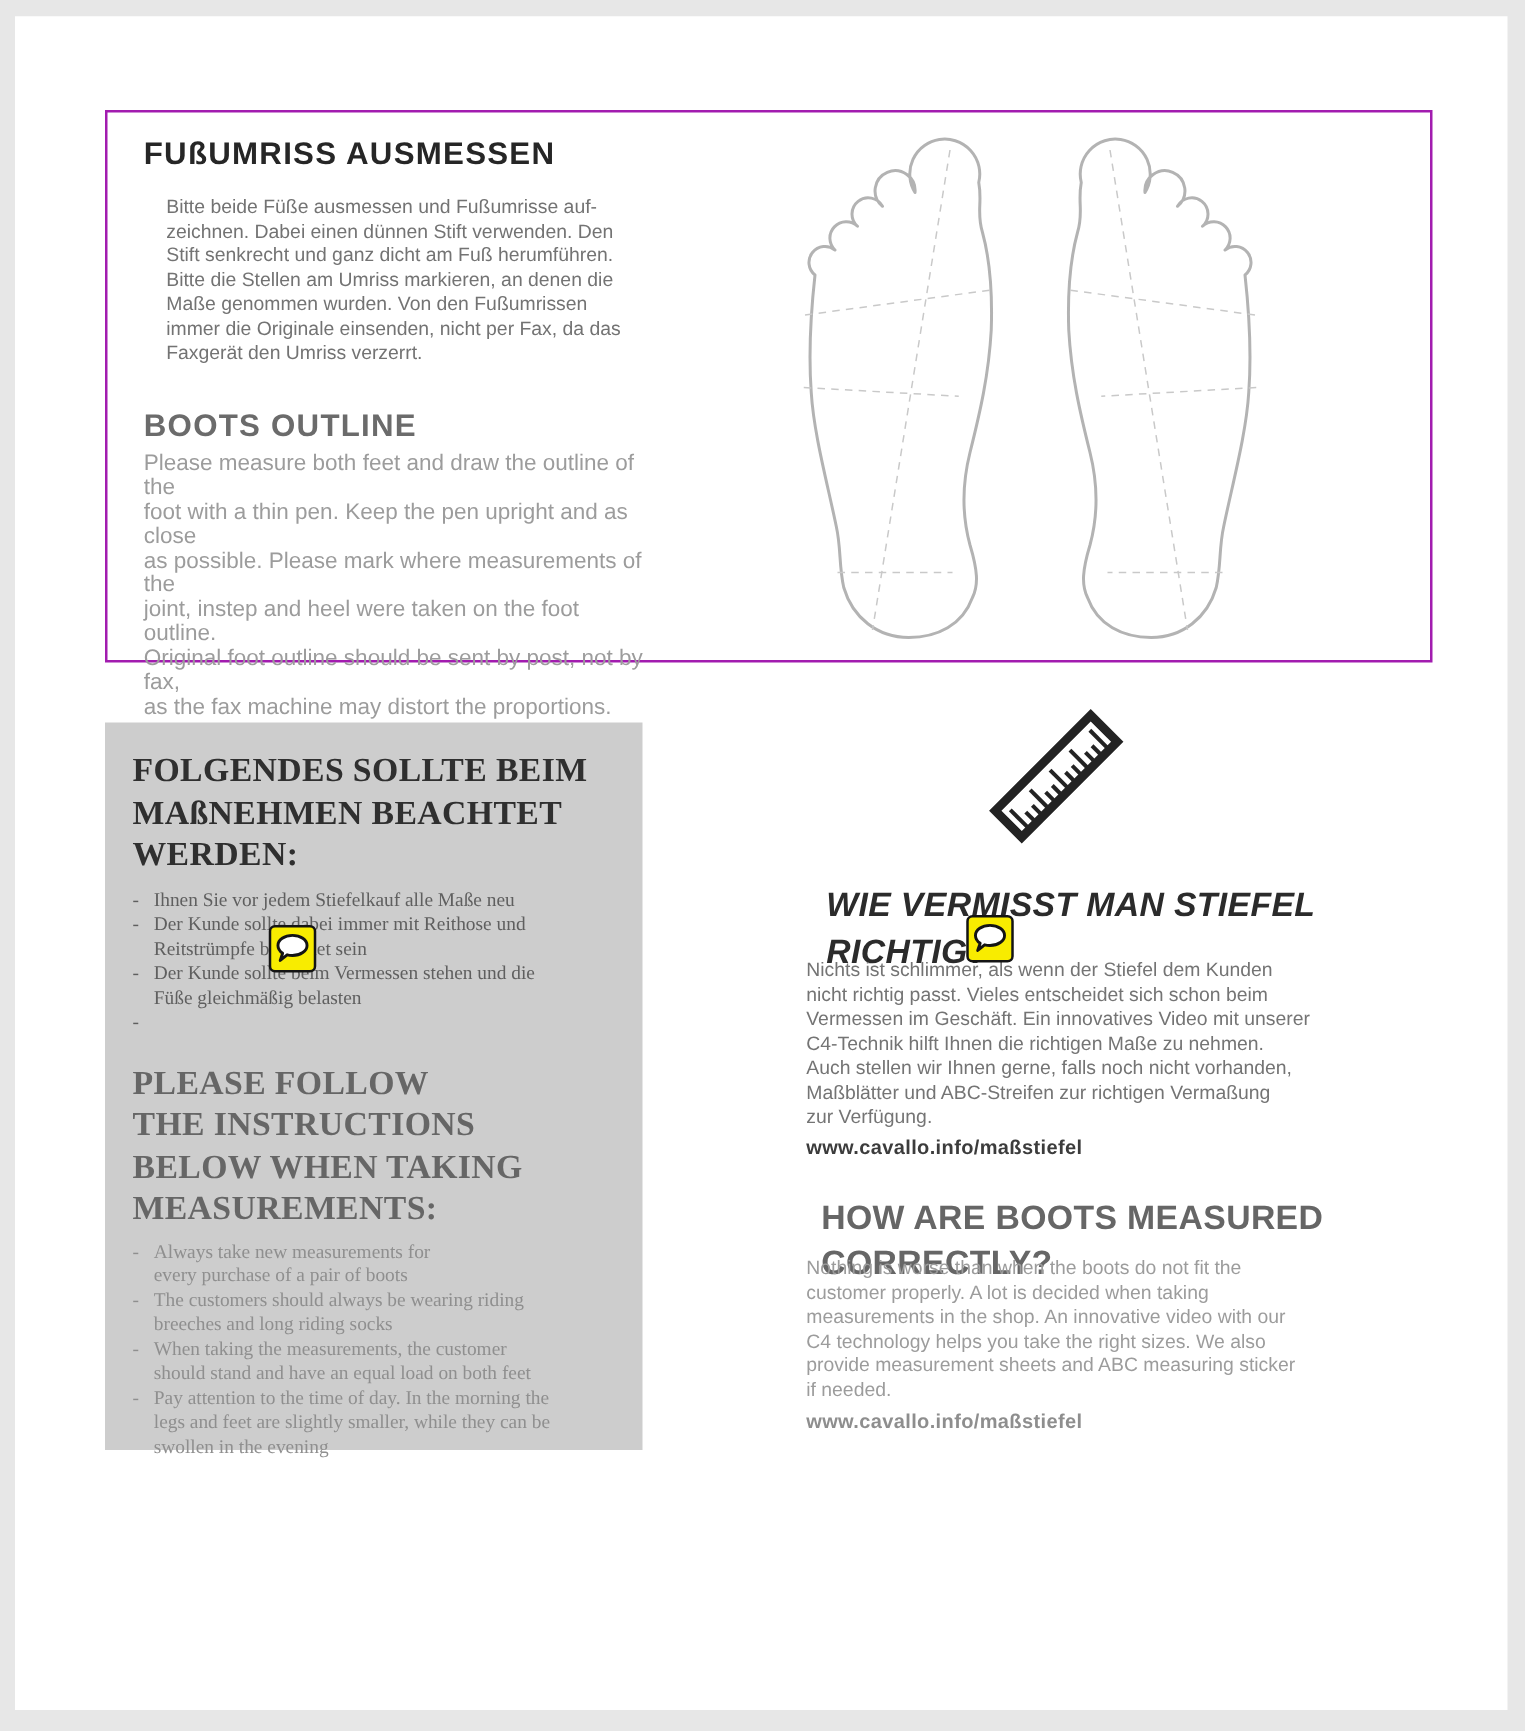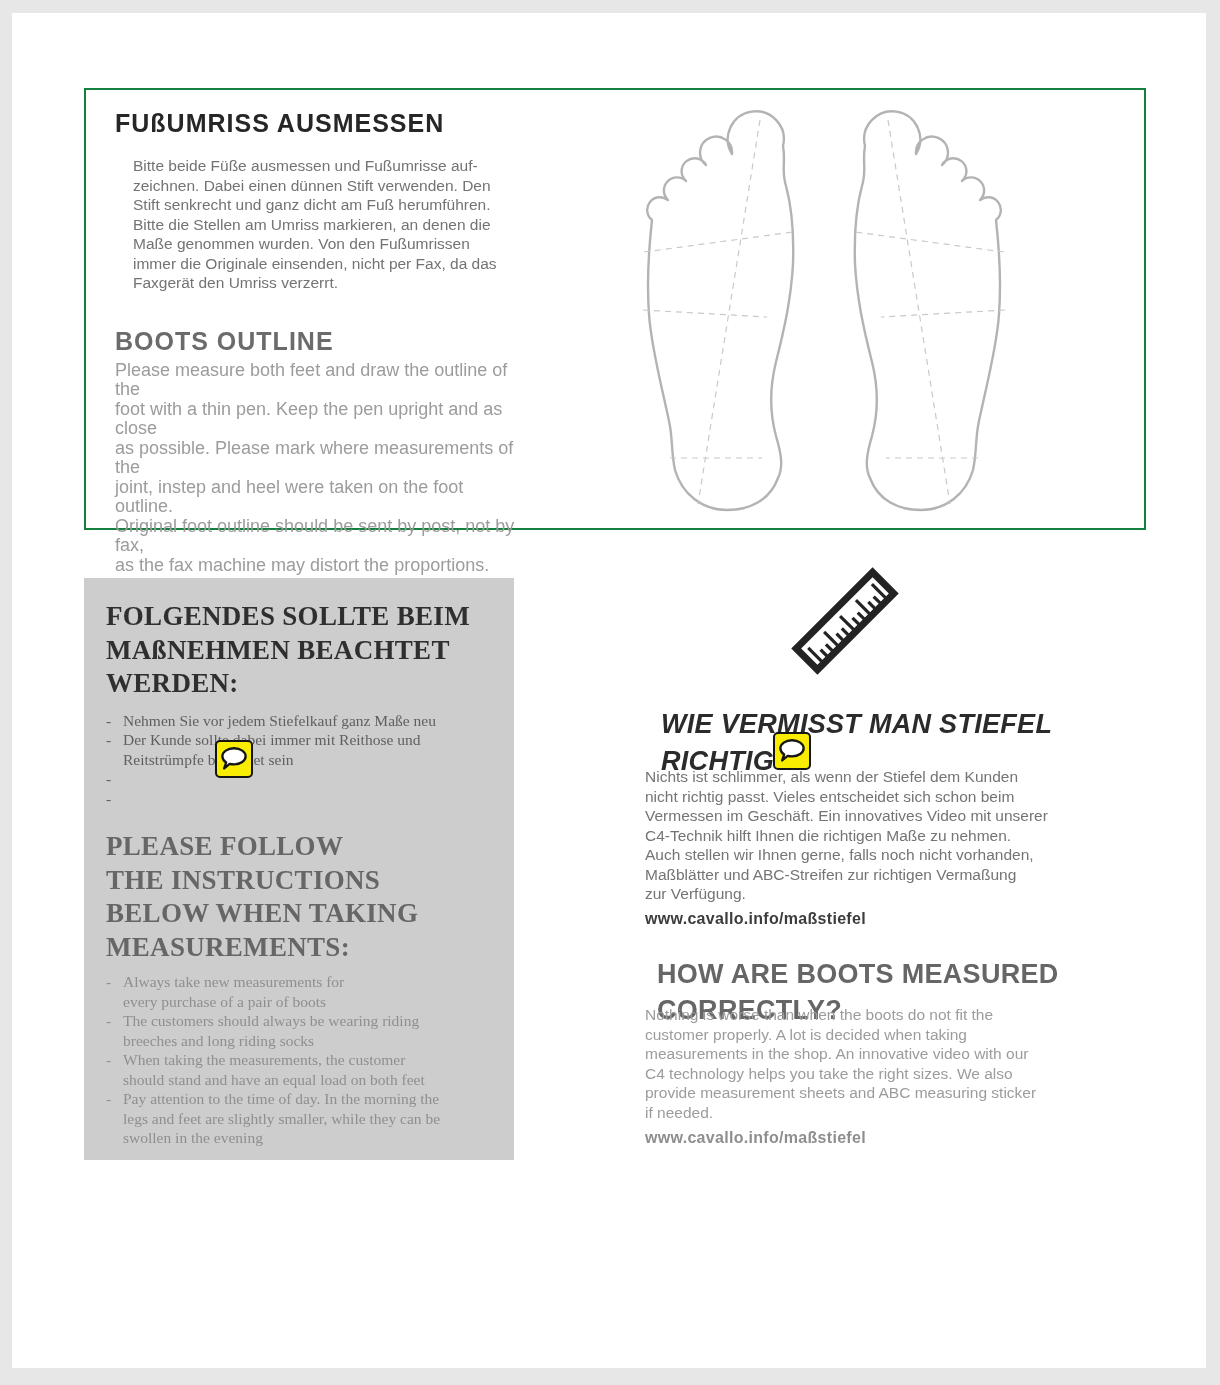--- a/index.html
+++ b/index.html
@@ -8,21 +8,21 @@
     background:#e7e7e7;
     font-family:"Liberation Sans", sans-serif;
     position:relative;overflow:hidden;
   }
   .page{
     position:absolute;left:12px;top:13px;width:1194px;height:1355px;
     background:#ffffff;
   }
   .measure-box{
     position:absolute;left:72px;top:75px;width:1062px;height:442px;
-    border:2px solid #15803d;background:#fff;box-sizing:border-box;
+    border:2px solid #a21caf;background:#fff;box-sizing:border-box;
   }
   .measure-box .text-col{position:absolute;left:29px;top:18px;width:410px;}
   .h-dark{
     font-size:25px;font-weight:bold;color:#262626;letter-spacing:1px;
     line-height:30px;margin:0 0 6px 0;white-space:pre-line;
   }
   .h-gray{
     font-size:25px;font-weight:bold;color:#6b6b6b;letter-spacing:1px;
     line-height:30px;margin:0 0 5px 0;white-space:pre-line;
   }
@@ -150,31 +150,33 @@
 
   <div class="gray-panel">
     <h2 class="panel-h-de">FOLGENDES SOLLTE BEIM
 MAßNEHMEN BEACHTET
 WERDEN:</h2>
 
     <ul class="bullets bullets-de">
 
         <li class="bullet-row">
           <span class="bullet-dash">-</span>
-          <span class="bullet-text">Nehmen Sie vor jedem Stiefelkauf ganz Maße neu</span>
+          <span class="bullet-text">Ihnen Sie vor jedem Stiefelkauf alle Maße neu</span>
         </li>
 
         <li class="bullet-row">
           <span class="bullet-dash">-</span>
           <span class="bullet-text">Der Kunde sollte dabei immer mit Reithose und
 Reitstrümpfe bekleidet sein</span>
         </li>
 
         <li class="bullet-row">
           <span class="bullet-dash">-</span>
+          <span class="bullet-text">Der Kunde sollte beim Vermessen stehen und die
+Füße gleichmäßig belasten</span>
         </li>
 
         <li class="bullet-row">
           <span class="bullet-dash">-</span>
         </li>
       </ul>
 
     <h2 class="panel-h-en">PLEASE FOLLOW
 THE INSTRUCTIONS
 BELOW WHEN TAKING

